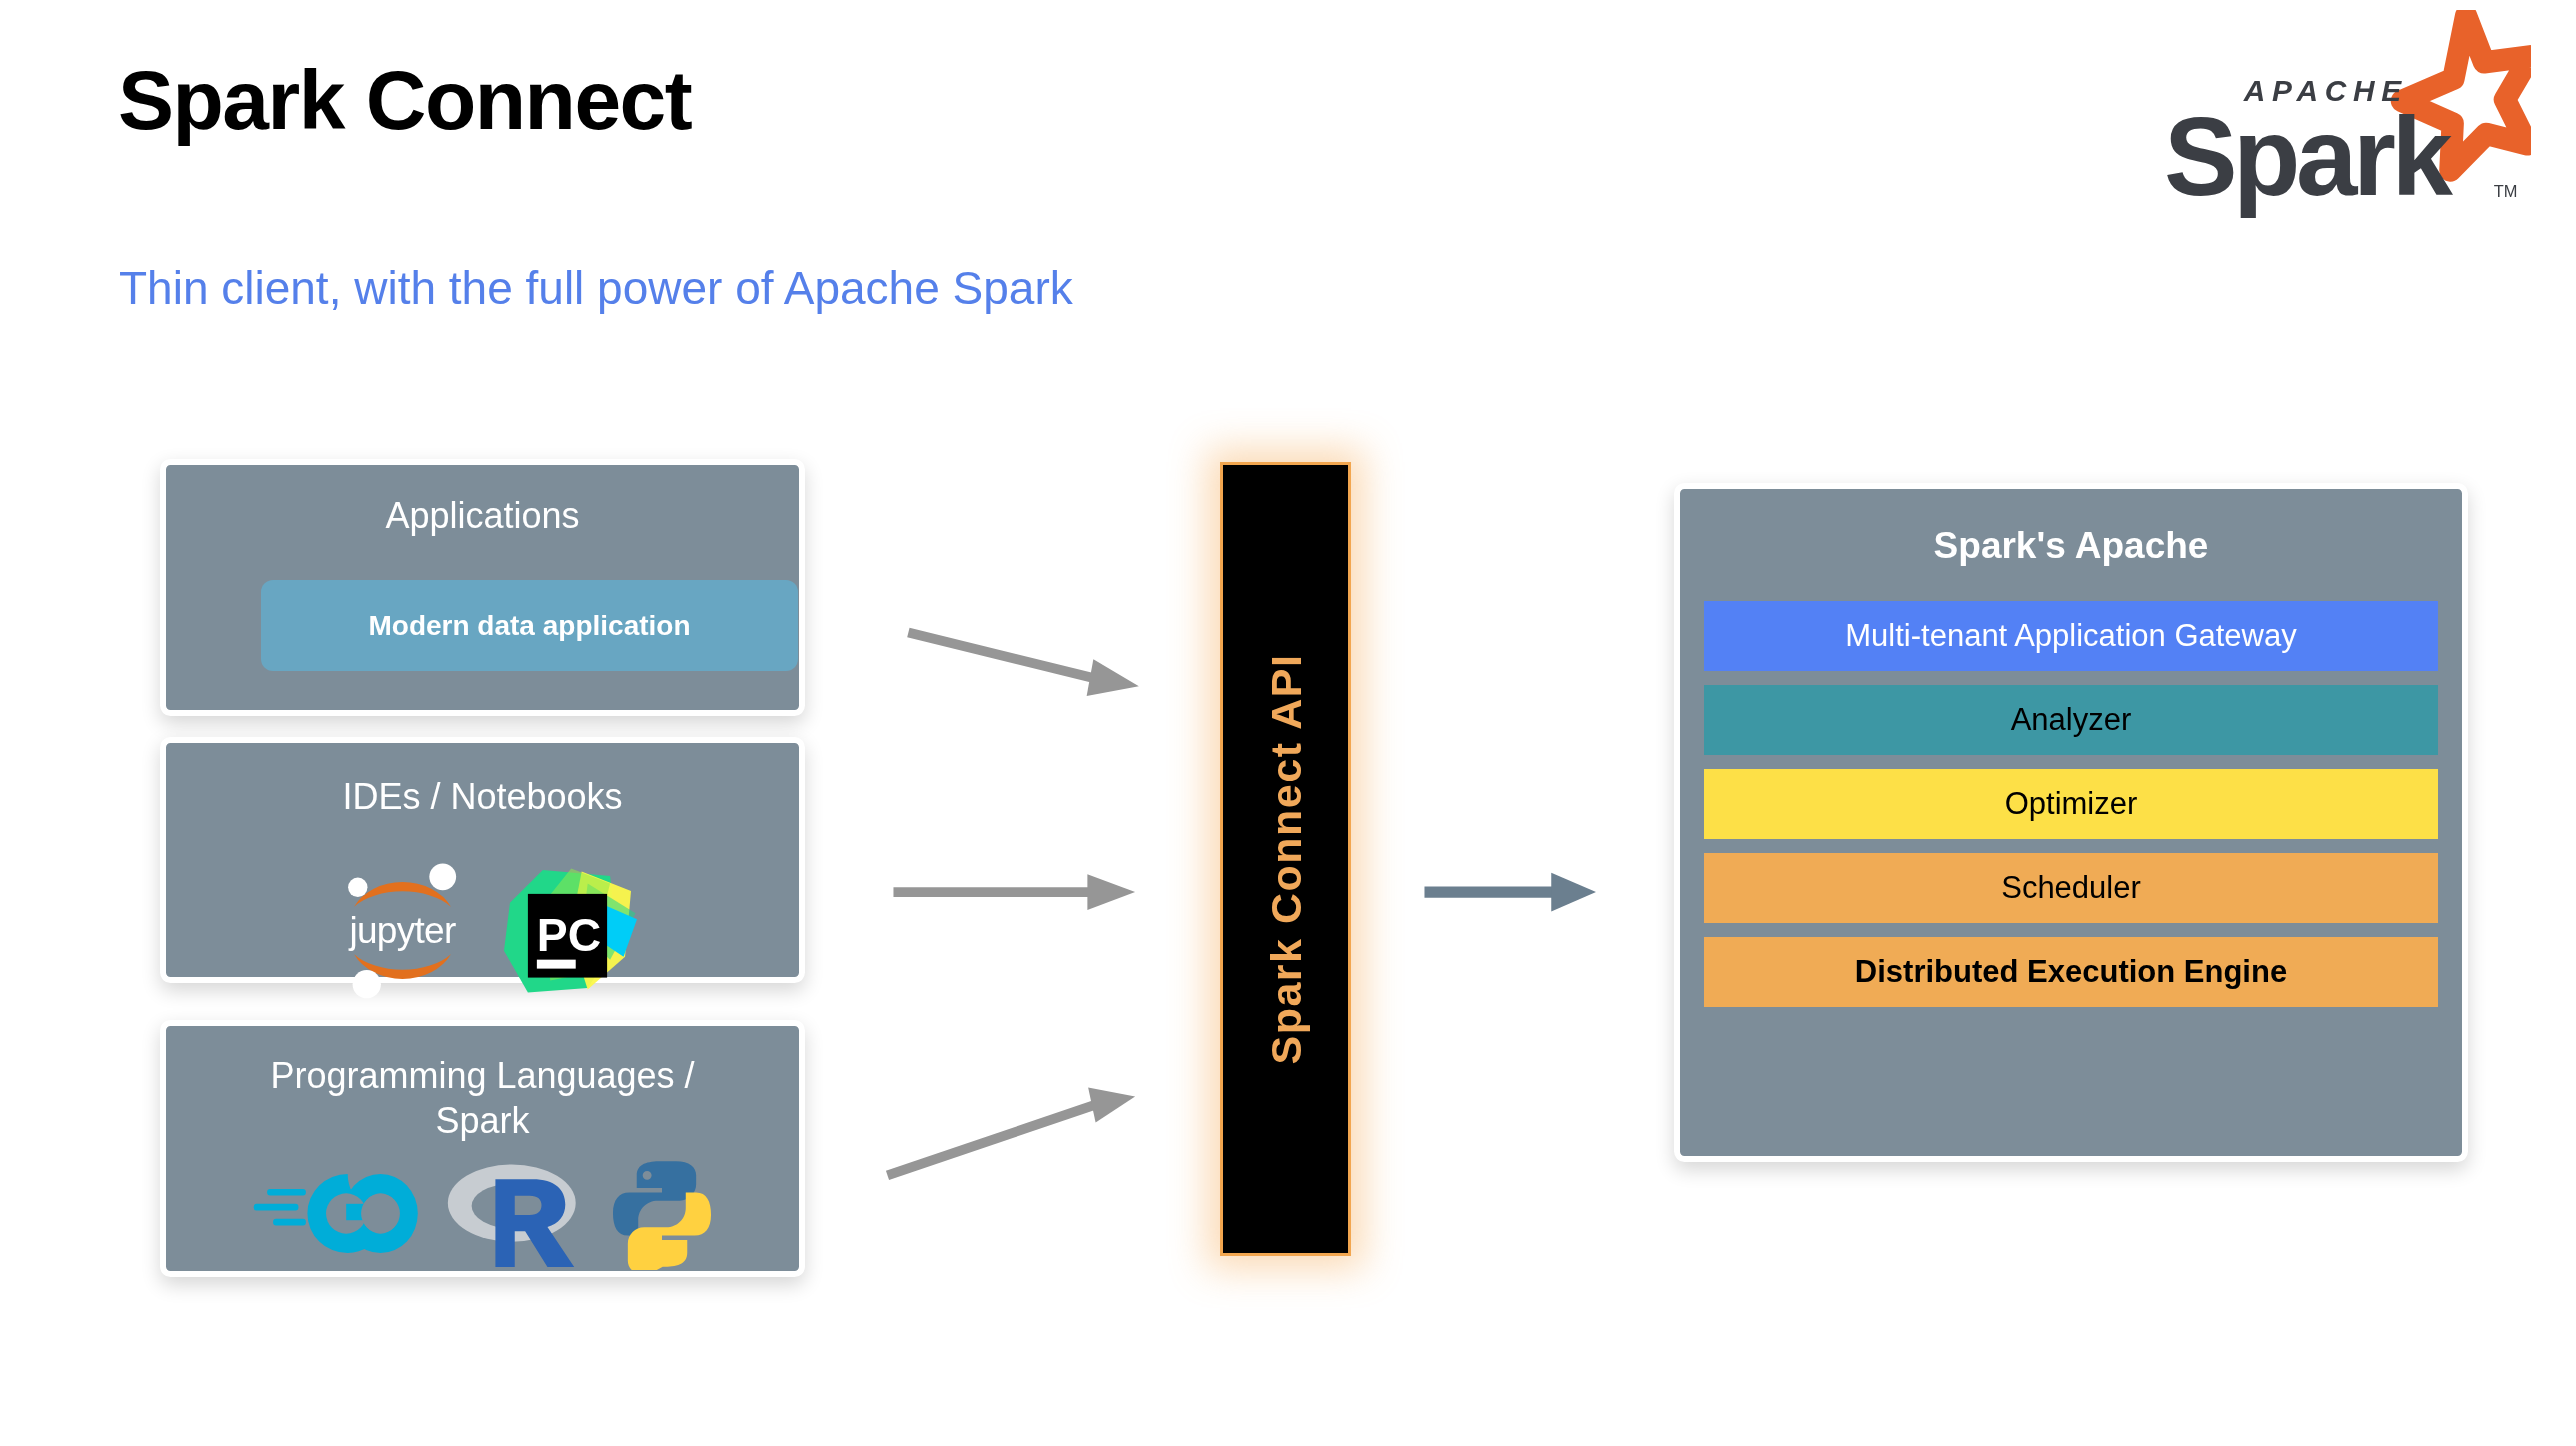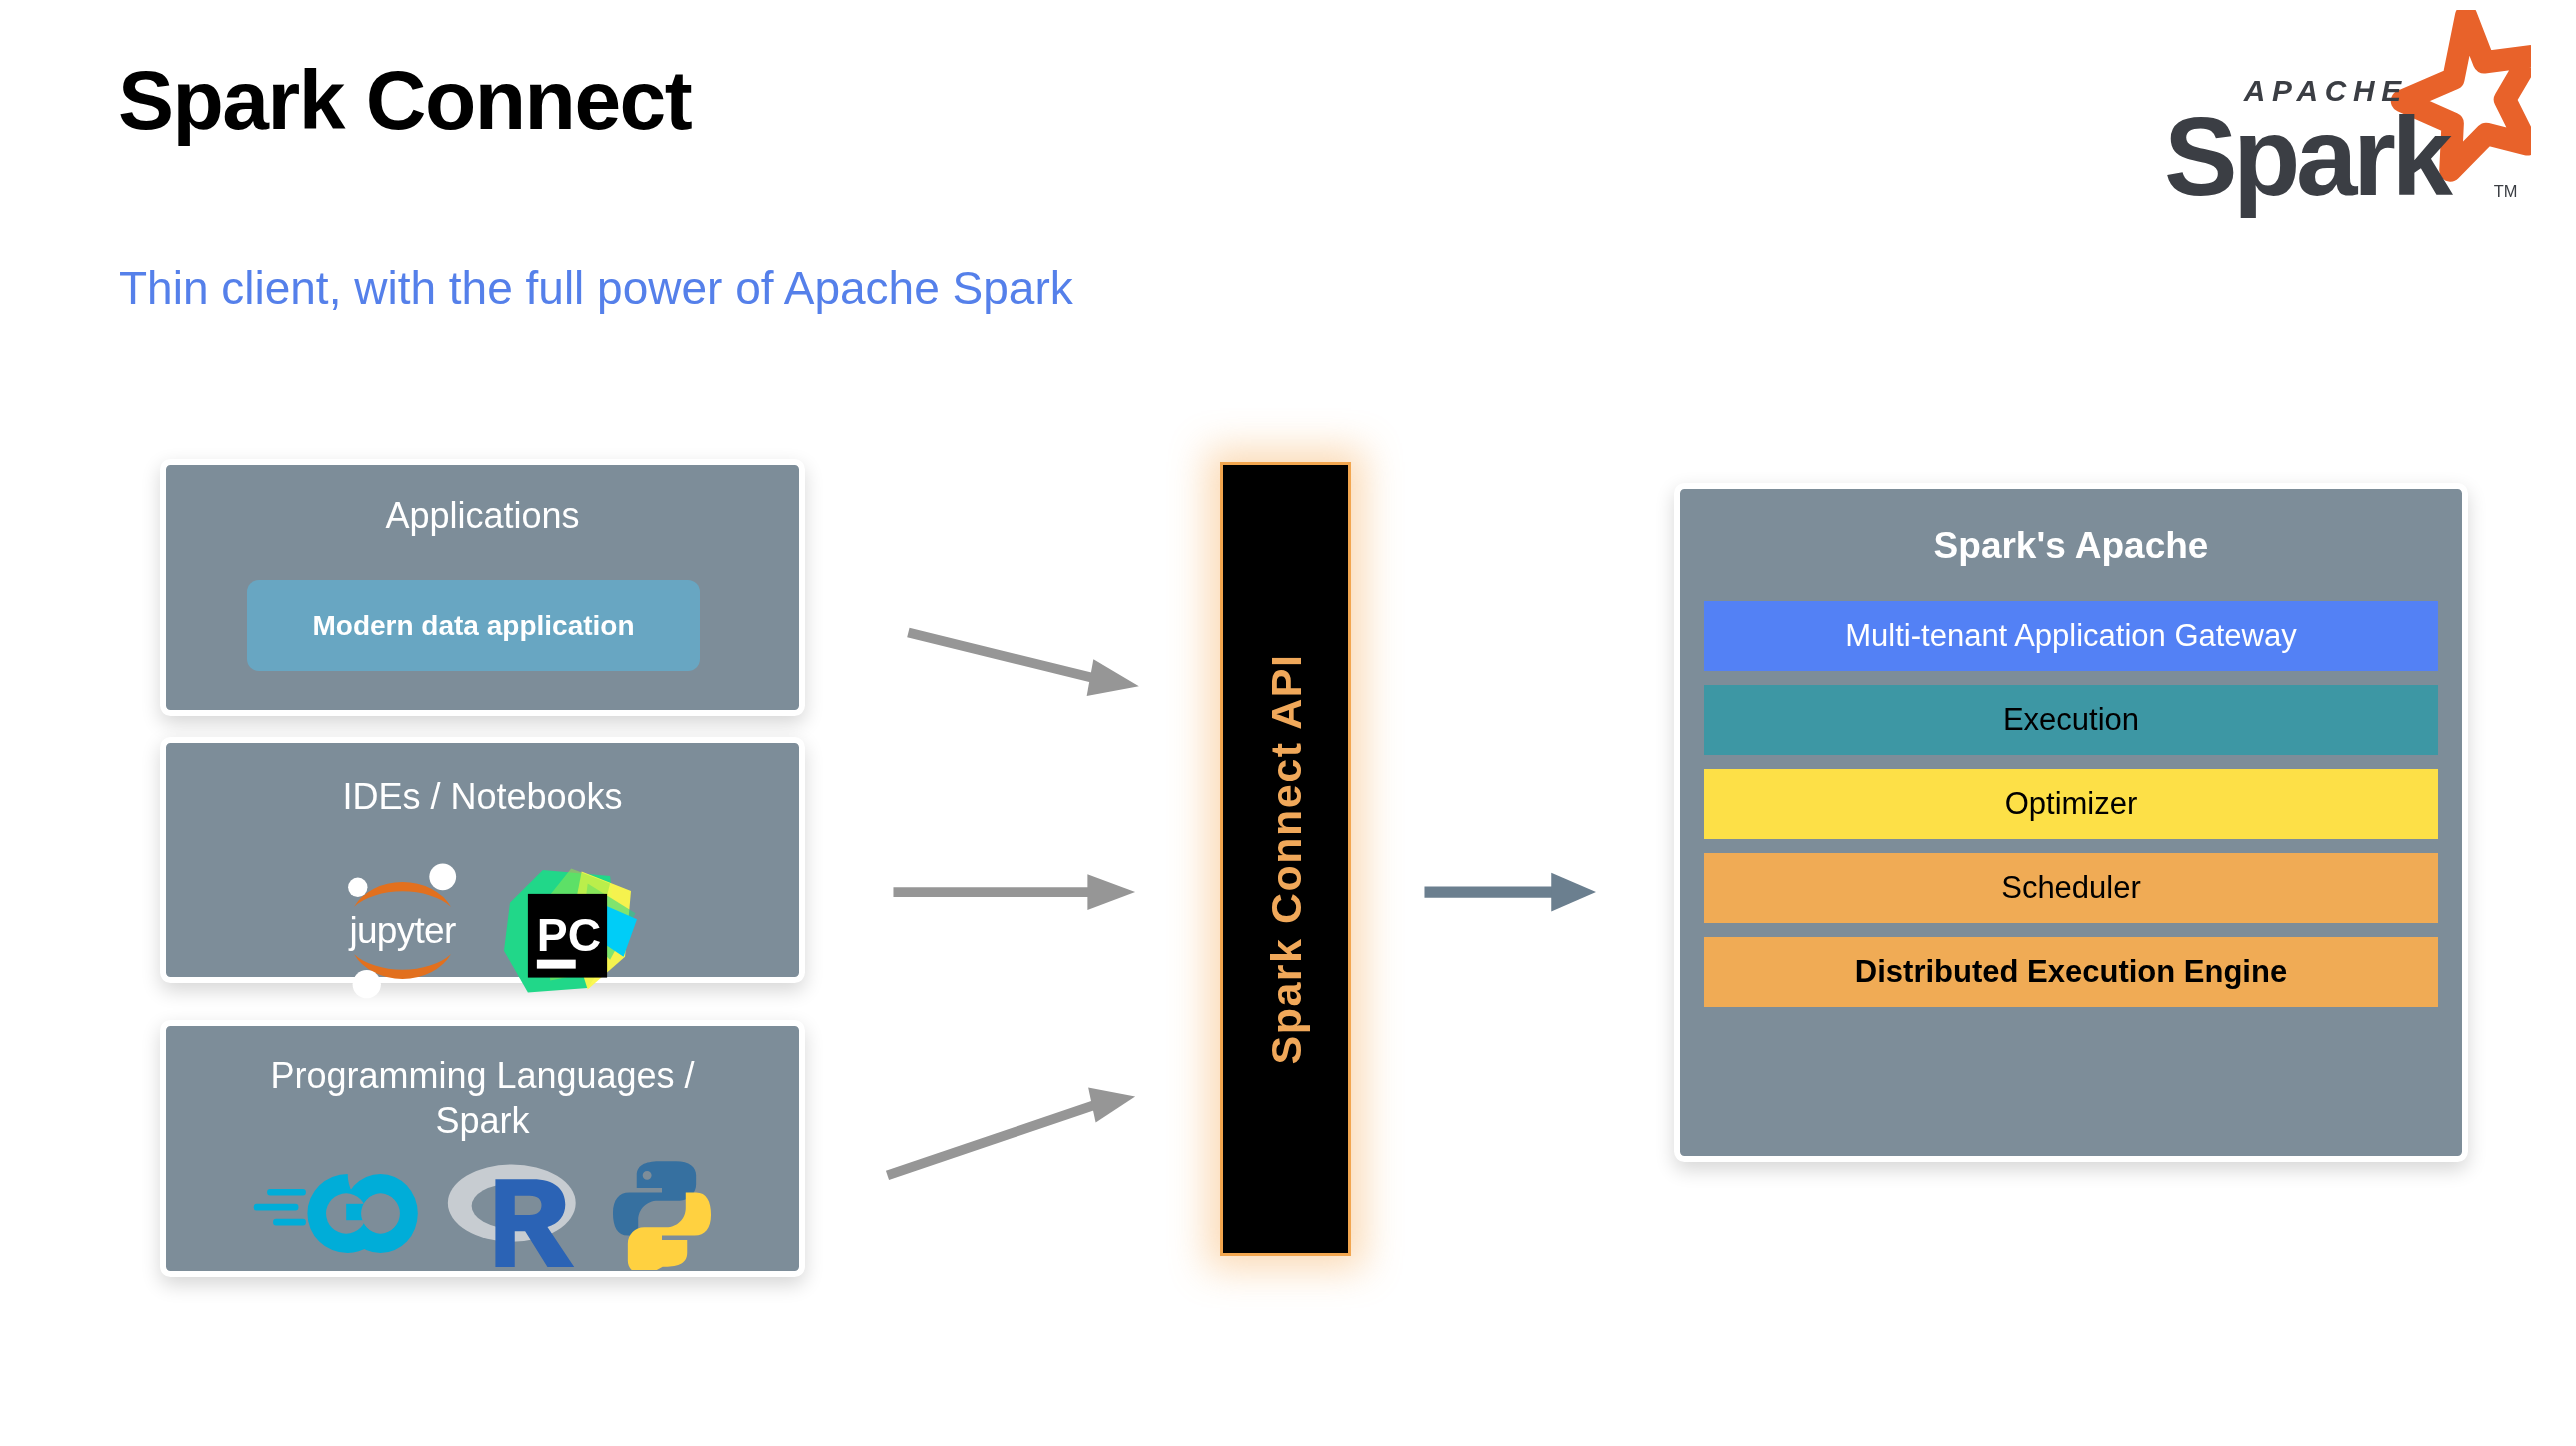--- a/index.html
+++ b/index.html
@@ -37,21 +37,21 @@
     color: #ffffff;
   }
   .card-title {
     width: 100%; text-align: center;
     font-size: 36px; font-weight: 400; color: #ffffff;
     line-height: 1.25;
   }
   #card-applications { left: 160px; top: 459px; width: 645px; height: 257px; }
   #card-applications .card-title { margin-top: 28px; }
   #modern-data-app {
-    position: absolute; left: 81px; top: 115px; width: 453px; height: 91px;
+    position: absolute; left: 95px; top: 115px; width: 537px; height: 91px;
     background: #68a6c2; border-radius: 12px;
     display: flex; align-items: center; justify-content: center;
     font-size: 28px; font-weight: 700; color: #ffffff;
   }
   #card-ides { left: 160px; top: 737px; width: 645px; height: 246px; }
   #card-ides .card-title { margin-top: 31px; }
   #card-langs { left: 160px; top: 1020px; width: 645px; height: 257px; }
   #card-langs .card-title { margin-top: 27px; }
 
   .logo-row {
@@ -228,21 +228,21 @@
   </div>
 
   <div id="connect-bar">
     <div id="connect-bar-label">Spark Connect API</div>
   </div>
 
   <div id="card-driver">
     <div id="driver-title">Spark's Apache</div>
     <div id="driver-stack">
       <div class="driver-row" style="background:#5381f5;color:#ffffff;">Multi-tenant Application Gateway</div>
-      <div class="driver-row" style="background:#3d97a4;color:#000000;">Execution</div>
+      <div class="driver-row" style="background:#3d97a4;color:#000000;">Analyzer</div>
       <div class="driver-row" style="background:#fde047;color:#000000;">Optimizer</div>
       <div class="driver-row" style="background:#f0ab55;color:#000000;">Scheduler</div>
       <div class="driver-row bold" style="background:#f0ab55;color:#000000;">Distributed Execution Engine</div>
     </div>
   </div>
 
   <svg id="arrows" viewBox="0 0 3454 1940" xmlns="http://www.w3.org/2000/svg">
 
     <g>
       <line x1="1218" y1="848" x2="1470" y2="910" stroke="#969696" stroke-width="13"></line>

